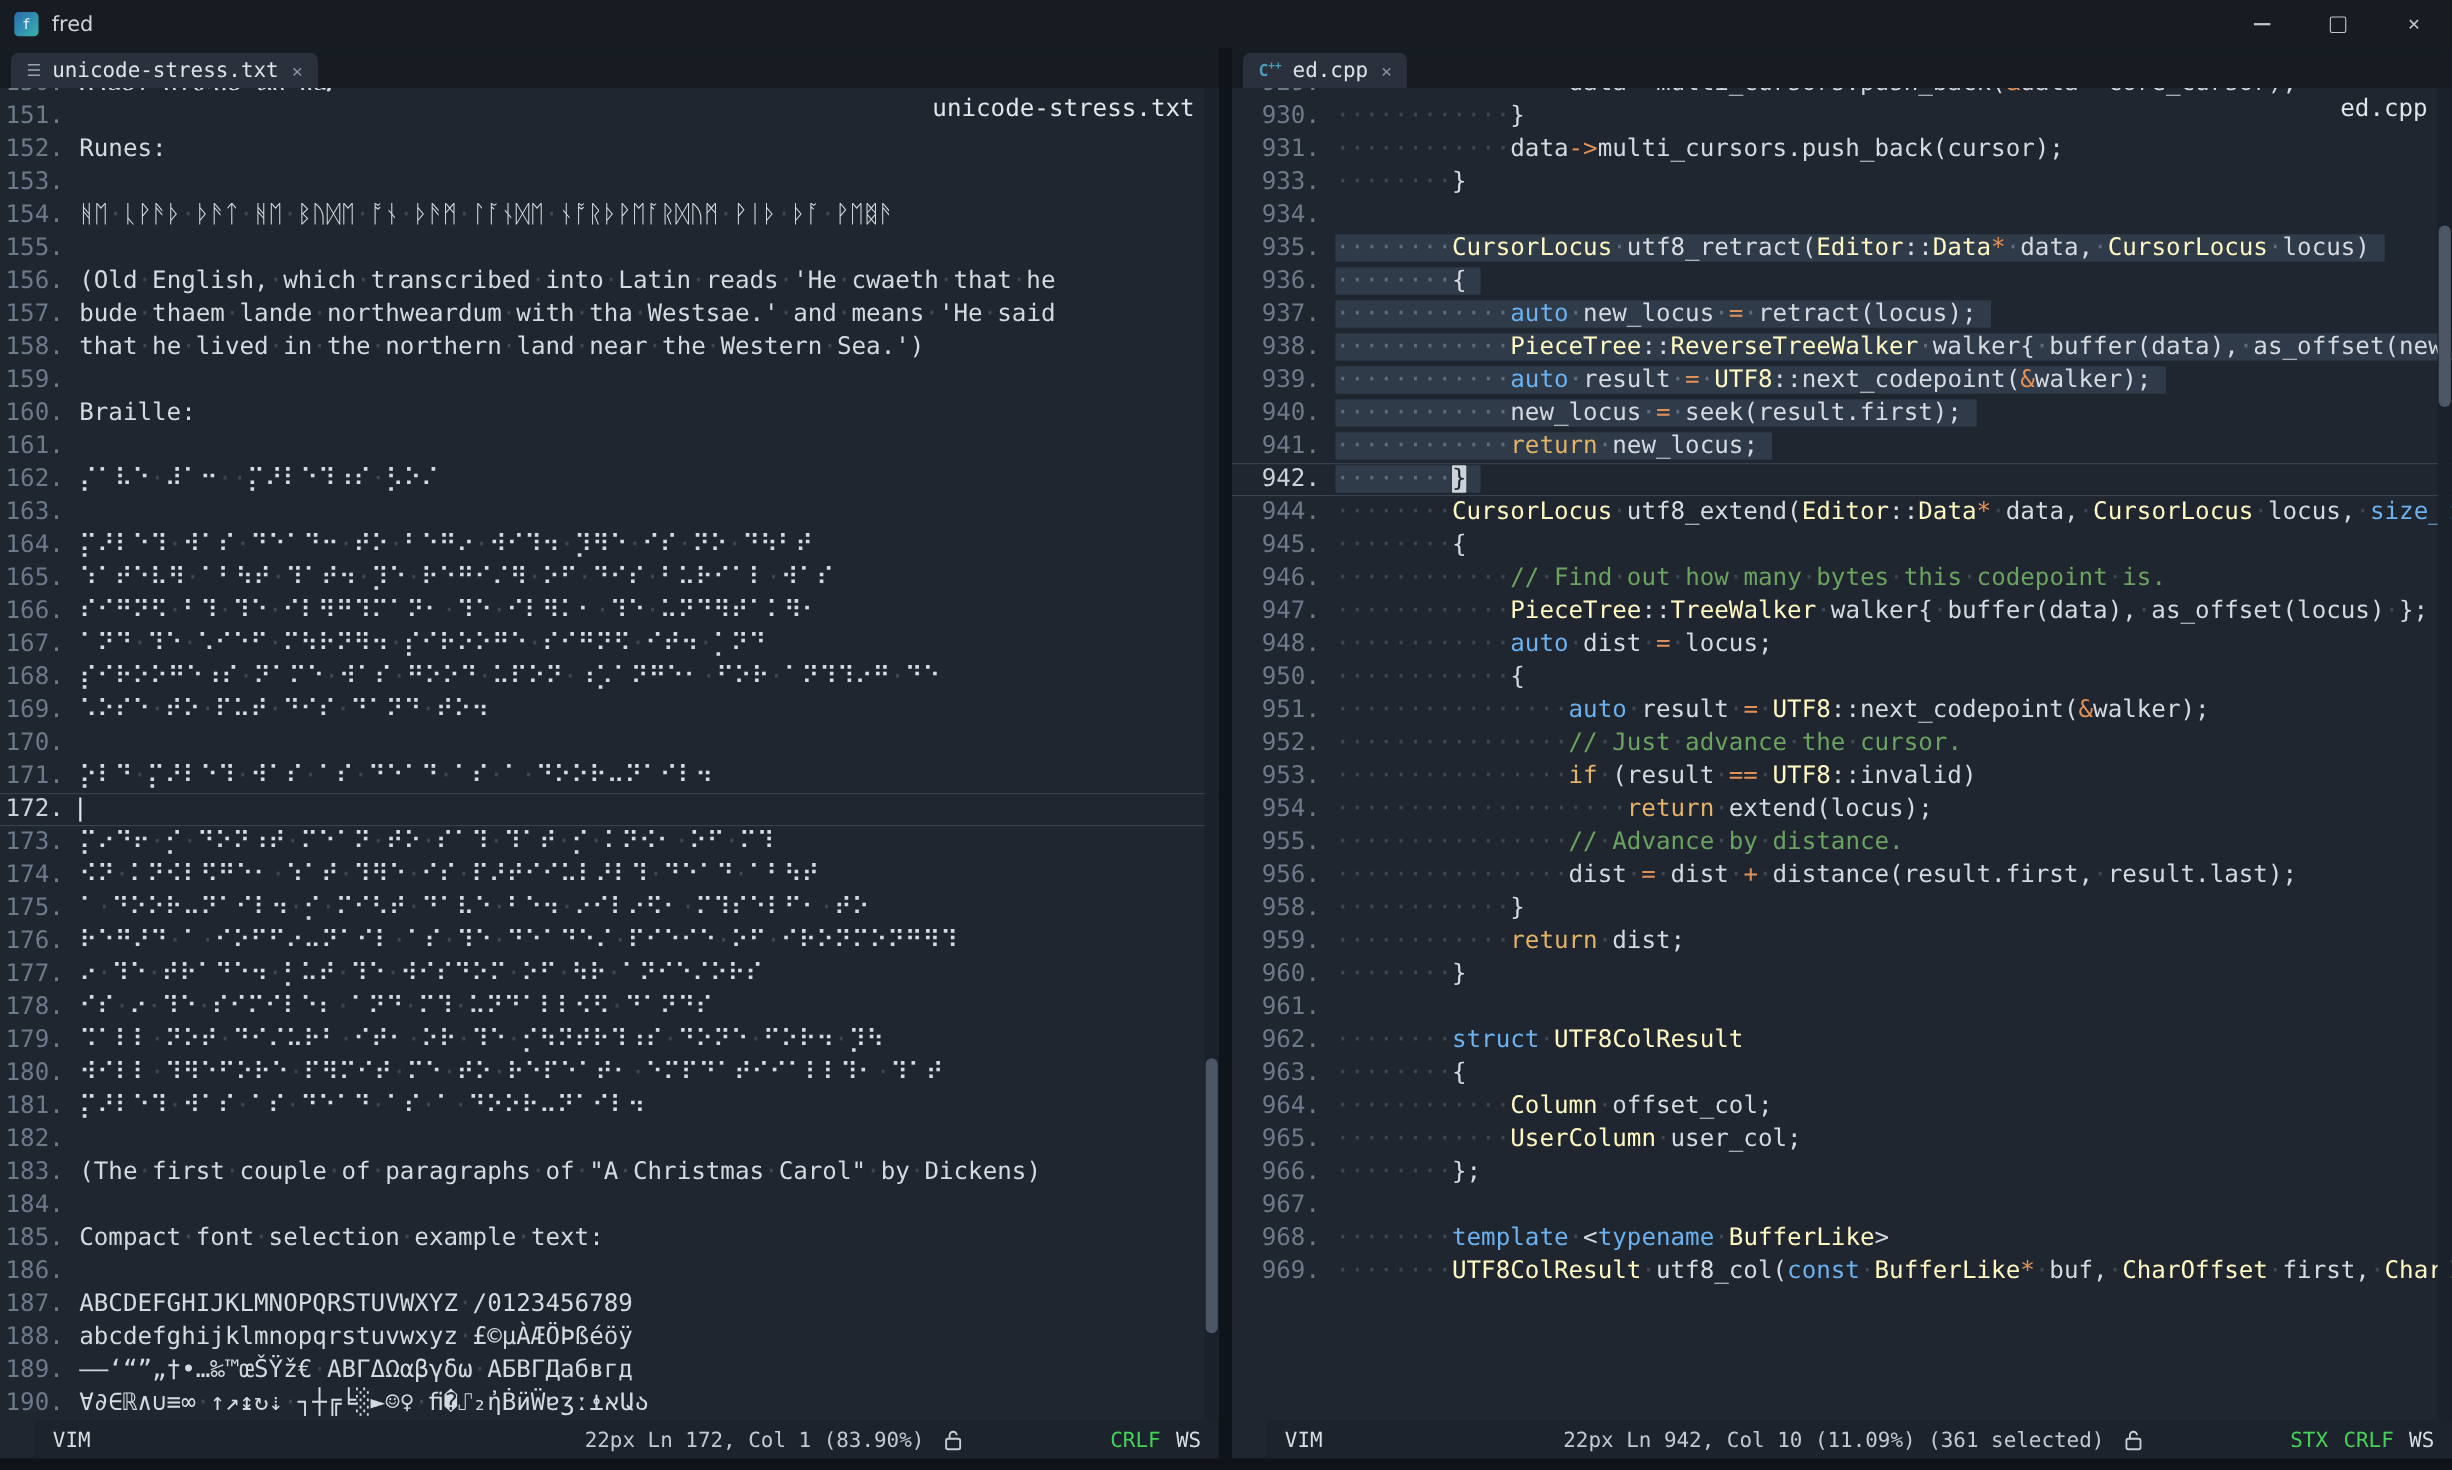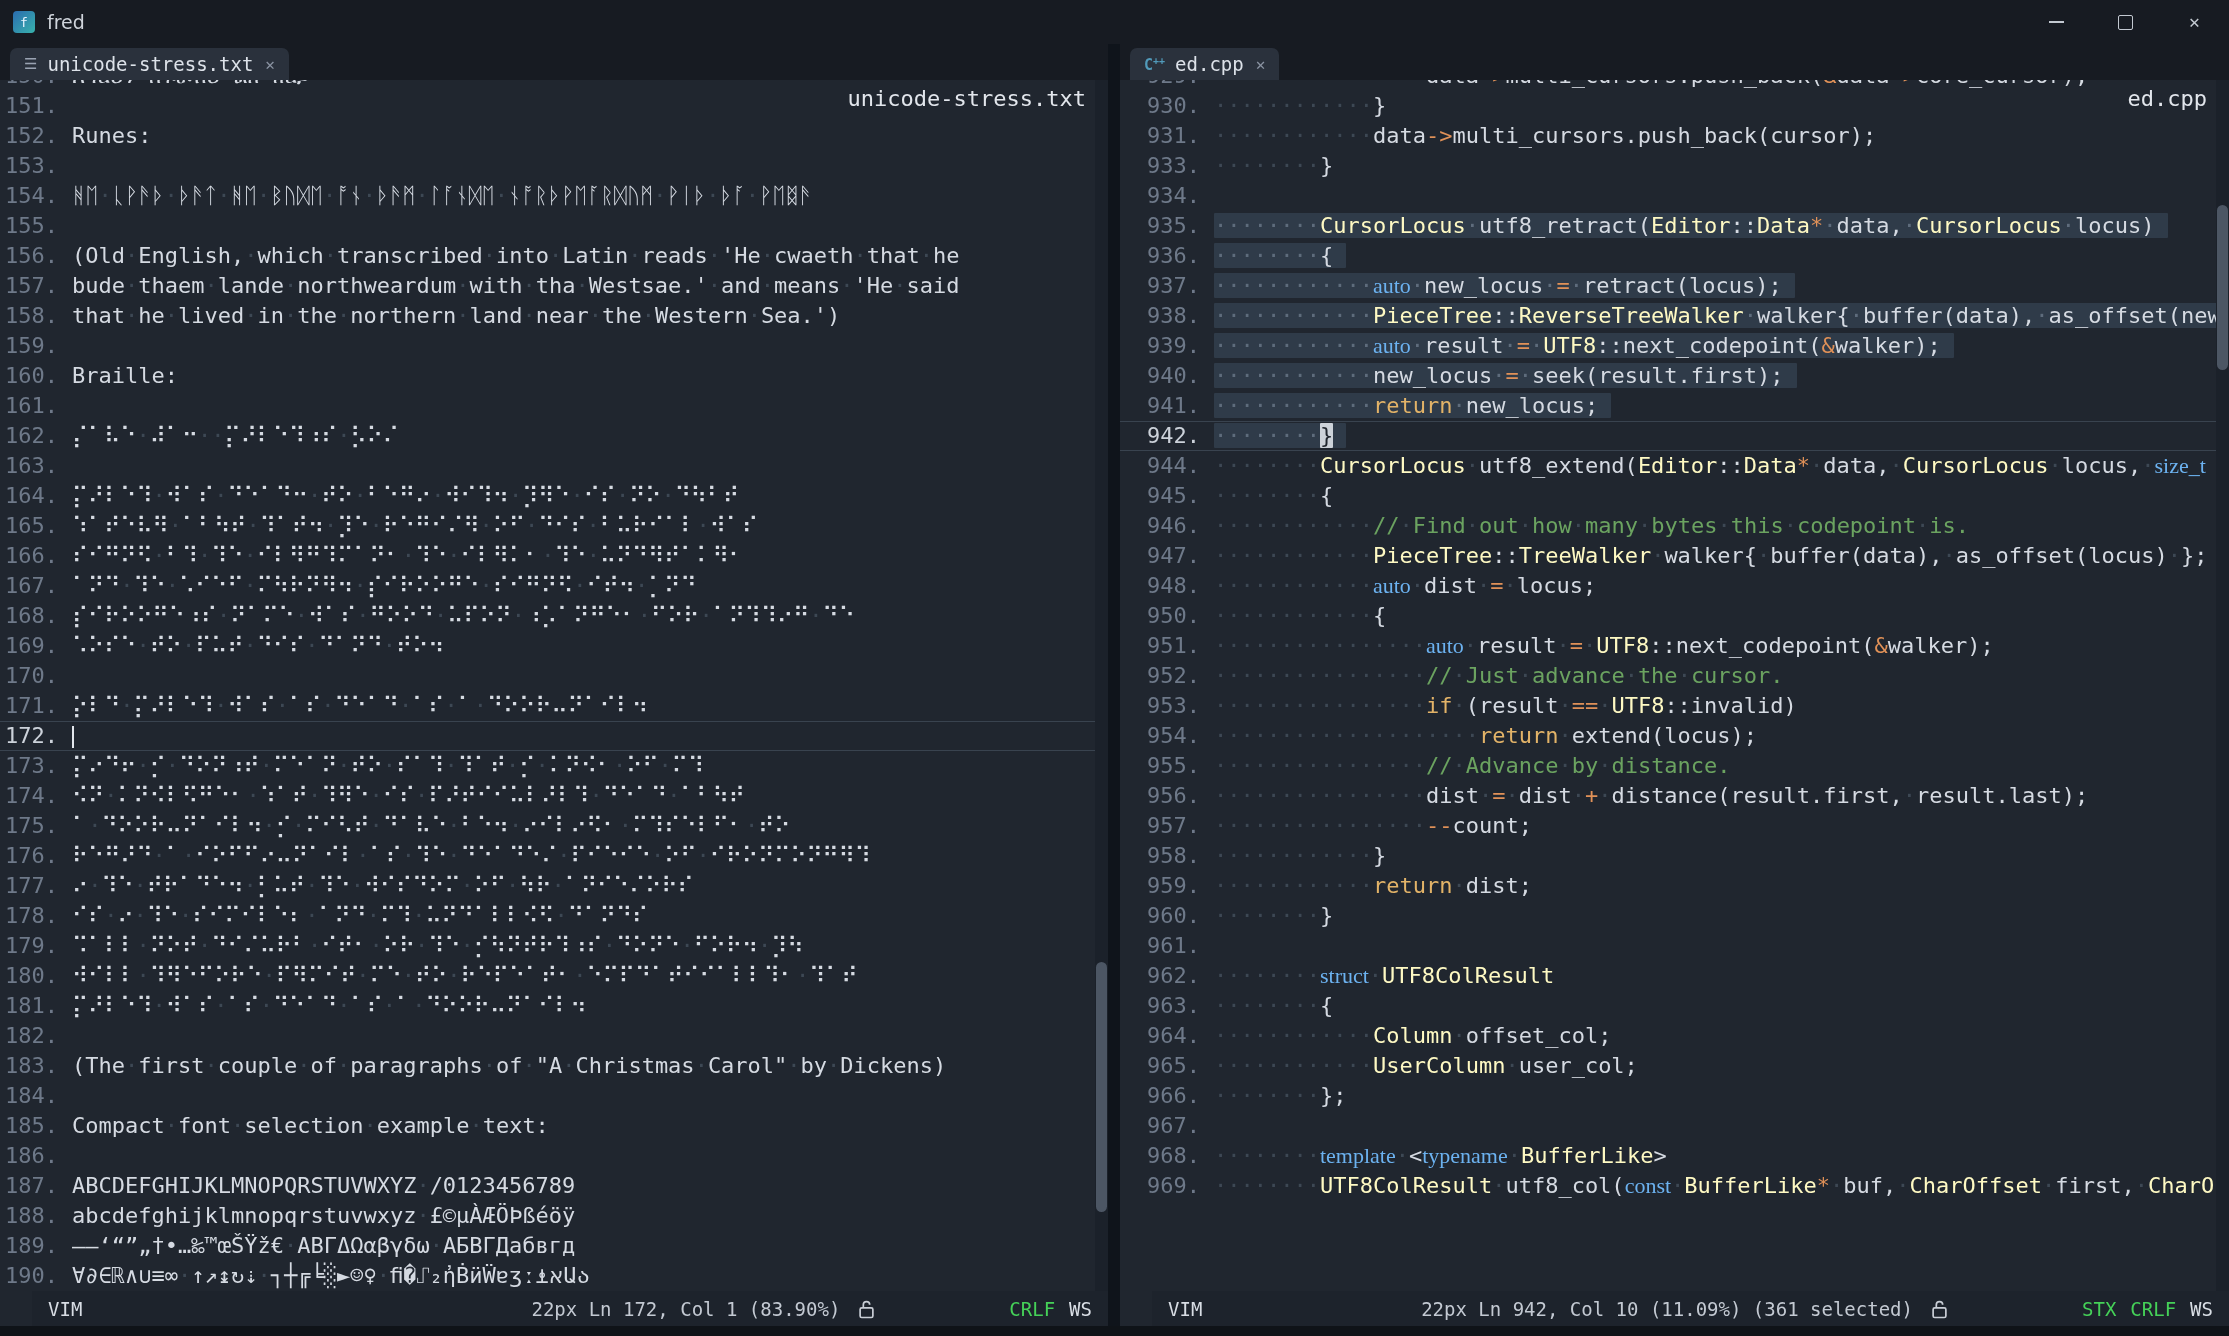--- a/index.html
+++ b/index.html
@@ -46,21 +46,21 @@
   .row.cur .num{color:#ccd2da;}
   .code{margin-left:14px;}
   .pane-right .row{padding-left:22px;}
 
   .ws{color:#3d4854;}
   .selbg{background:#2f3b49;padding-right:13px;border-radius:1px;}
   .selbg .ws{color:#5e6c7c;}
 
   .tk-p{color:#d5dae2;}
   .tk-t{color:#fef9c3;}
-  .tk-kb{color:#6cb2f0;font-family:Liberation Serif, serif;}
+  .tk-kb{color:#6cb2f0;}
   .tk-kg{color:#e2b368;}
   .tk-o{color:#e09158;}
   .tk-n{color:#dba268;}
   .tk-c{color:#6ba360;}
   .tk-cb{background:#ccd2d9;color:#20262e;border-radius:1px;}
 
   .caret{display:inline-block;width:2px;height:22px;background:#e2e6ec;vertical-align:middle;}
 
   .filename-overlay{position:absolute;top:6px;right:22px;font-size:22px;color:#e2e6ec;z-index:3;}
 
@@ -202,21 +202,20 @@
             <div class="row"><span class="num">946.</span><span class="code"><span class="ws">············</span><span class="tk-c">//</span><span class="ws">·</span><span class="tk-c">Find</span><span class="ws">·</span><span class="tk-c">out</span><span class="ws">·</span><span class="tk-c">how</span><span class="ws">·</span><span class="tk-c">many</span><span class="ws">·</span><span class="tk-c">bytes</span><span class="ws">·</span><span class="tk-c">this</span><span class="ws">·</span><span class="tk-c">codepoint</span><span class="ws">·</span><span class="tk-c">is.</span></span></div>
             <div class="row"><span class="num">947.</span><span class="code"><span class="ws">············</span><span class="tk-t">PieceTree</span><span class="tk-p">::</span><span class="tk-t">TreeWalker</span><span class="ws">·</span><span class="tk-p">walker{</span><span class="ws">·</span><span class="tk-p">buffer(data),</span><span class="ws">·</span><span class="tk-p">as_offset(locus)</span><span class="ws">·</span><span class="tk-p">};</span></span></div>
             <div class="row"><span class="num">948.</span><span class="code"><span class="ws">············</span><span class="tk-kb">auto</span><span class="ws">·</span><span class="tk-p">dist</span><span class="ws">·</span><span class="tk-o">=</span><span class="ws">·</span><span class="tk-p">locus;</span></span></div>
             <div class="row"><span class="num">950.</span><span class="code"><span class="ws">············</span><span class="tk-p">{</span></span></div>
             <div class="row"><span class="num">951.</span><span class="code"><span class="ws">················</span><span class="tk-kb">auto</span><span class="ws">·</span><span class="tk-p">result</span><span class="ws">·</span><span class="tk-o">=</span><span class="ws">·</span><span class="tk-t">UTF8</span><span class="tk-p">::next_codepoint(</span><span class="tk-o">&amp;</span><span class="tk-p">walker);</span></span></div>
             <div class="row"><span class="num">952.</span><span class="code"><span class="ws">················</span><span class="tk-c">//</span><span class="ws">·</span><span class="tk-c">Just</span><span class="ws">·</span><span class="tk-c">advance</span><span class="ws">·</span><span class="tk-c">the</span><span class="ws">·</span><span class="tk-c">cursor.</span></span></div>
             <div class="row"><span class="num">953.</span><span class="code"><span class="ws">················</span><span class="tk-kg">if</span><span class="ws">·</span><span class="tk-p">(result</span><span class="ws">·</span><span class="tk-o">==</span><span class="ws">·</span><span class="tk-t">UTF8</span><span class="tk-p">::invalid)</span></span></div>
             <div class="row"><span class="num">954.</span><span class="code"><span class="ws">····················</span><span class="tk-kg">return</span><span class="ws">·</span><span class="tk-p">extend(locus);</span></span></div>
             <div class="row"><span class="num">955.</span><span class="code"><span class="ws">················</span><span class="tk-c">//</span><span class="ws">·</span><span class="tk-c">Advance</span><span class="ws">·</span><span class="tk-c">by</span><span class="ws">·</span><span class="tk-c">distance.</span></span></div>
             <div class="row"><span class="num">956.</span><span class="code"><span class="ws">················</span><span class="tk-p">dist</span><span class="ws">·</span><span class="tk-o">=</span><span class="ws">·</span><span class="tk-p">dist</span><span class="ws">·</span><span class="tk-o">+</span><span class="ws">·</span><span class="tk-p">distance(result.first,</span><span class="ws">·</span><span class="tk-p">result.last);</span></span></div>
-            <div class="row"><span class="num">957.</span><span class="code"><span class="ws">················</span><span class="tk-o">--</span><span class="tk-p">count;</span></span></div>
             <div class="row"><span class="num">958.</span><span class="code"><span class="ws">············</span><span class="tk-p">}</span></span></div>
             <div class="row"><span class="num">959.</span><span class="code"><span class="ws">············</span><span class="tk-kg">return</span><span class="ws">·</span><span class="tk-p">dist;</span></span></div>
             <div class="row"><span class="num">960.</span><span class="code"><span class="ws">········</span><span class="tk-p">}</span></span></div>
             <div class="row"><span class="num">961.</span><span class="code"></span></div>
             <div class="row"><span class="num">962.</span><span class="code"><span class="ws">········</span><span class="tk-kb">struct</span><span class="ws">·</span><span class="tk-t">UTF8ColResult</span></span></div>
             <div class="row"><span class="num">963.</span><span class="code"><span class="ws">········</span><span class="tk-p">{</span></span></div>
             <div class="row"><span class="num">964.</span><span class="code"><span class="ws">············</span><span class="tk-t">Column</span><span class="ws">·</span><span class="tk-p">offset_col;</span></span></div>
             <div class="row"><span class="num">965.</span><span class="code"><span class="ws">············</span><span class="tk-t">UserColumn</span><span class="ws">·</span><span class="tk-p">user_col;</span></span></div>
             <div class="row"><span class="num">966.</span><span class="code"><span class="ws">········</span><span class="tk-p">};</span></span></div>
             <div class="row"><span class="num">967.</span><span class="code"></span></div>

